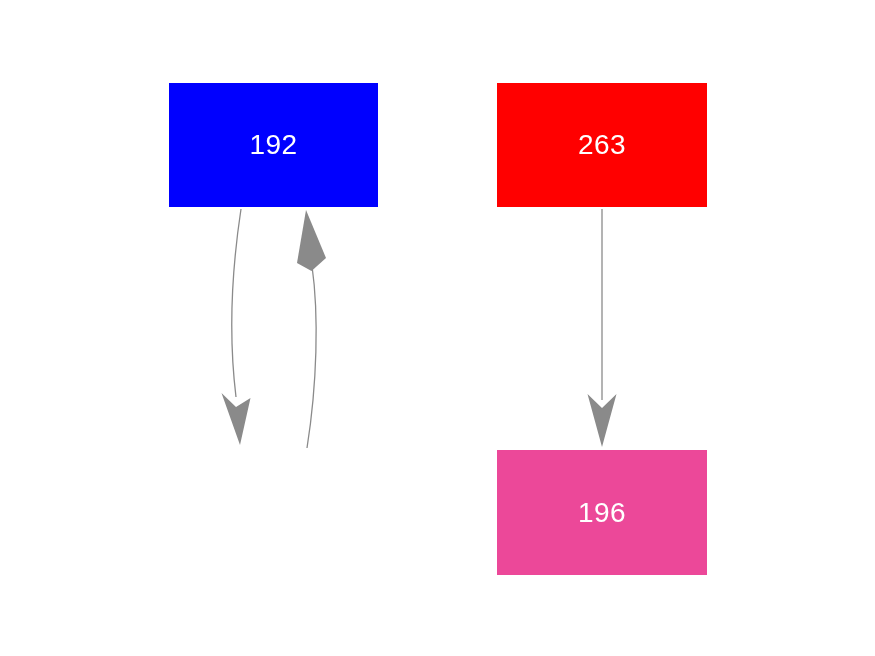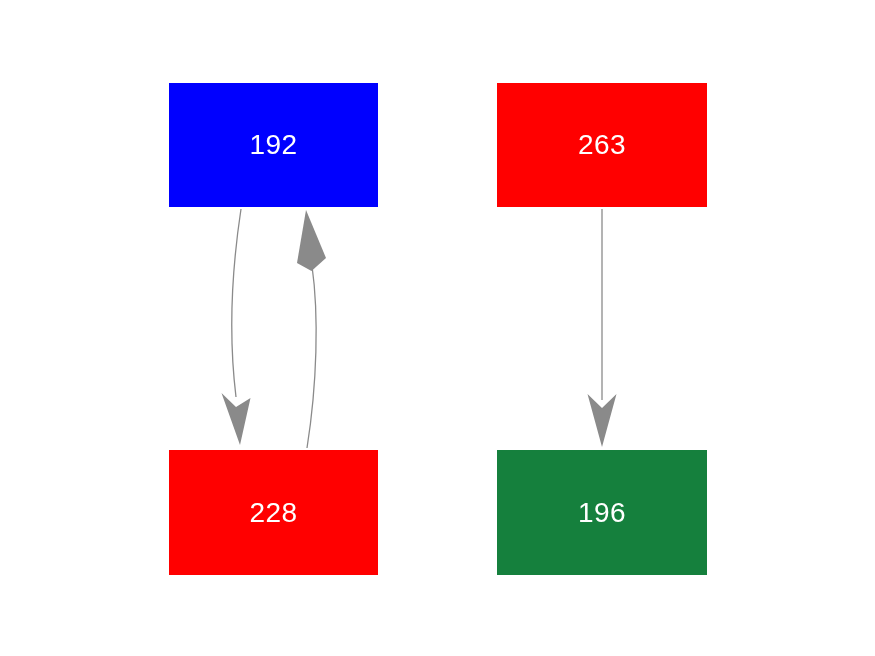--- a/index.html
+++ b/index.html
@@ -67,21 +67,18 @@
   </svg>
 
   <div class="node" style="left: 169px; top: 83px; width: 209px; height: 124px; background: rgb(0, 0, 255); color: rgb(255, 255, 255);">
     <span class="node-label">192</span>
   </div>
 
   <div class="node" style="left: 497px; top: 83px; width: 210px; height: 124px; background: rgb(255, 0, 0); color: rgb(255, 255, 255); align-items: center;">
     <span class="node-label">263</span>
   </div>
 
-  <div class="node" style="left: 169px; top: 450px; width: 209px; height: 125px; background: rgb(255, 0, 0); color: rgb(255, 255, 255);">
-    <span class="node-label">228</span>
-  </div>
 
-  <div class="node" style="left: 497px; top: 450px; width: 210px; height: 125px; background: #15803d; color: rgb(255, 255, 255);">
+  <div class="node" style="left: 497px; top: 450px; width: 210px; height: 125px; background: #ec4899; color: rgb(255, 255, 255);">
     <span class="node-label">196</span>
   </div>
 
 </div>
 
 </body></html>

